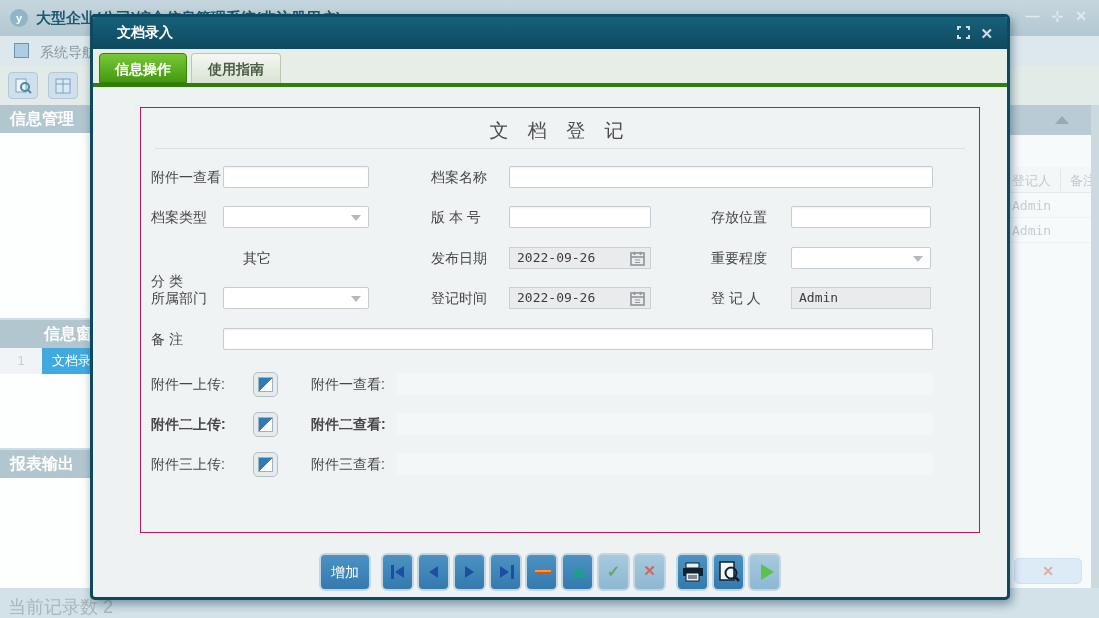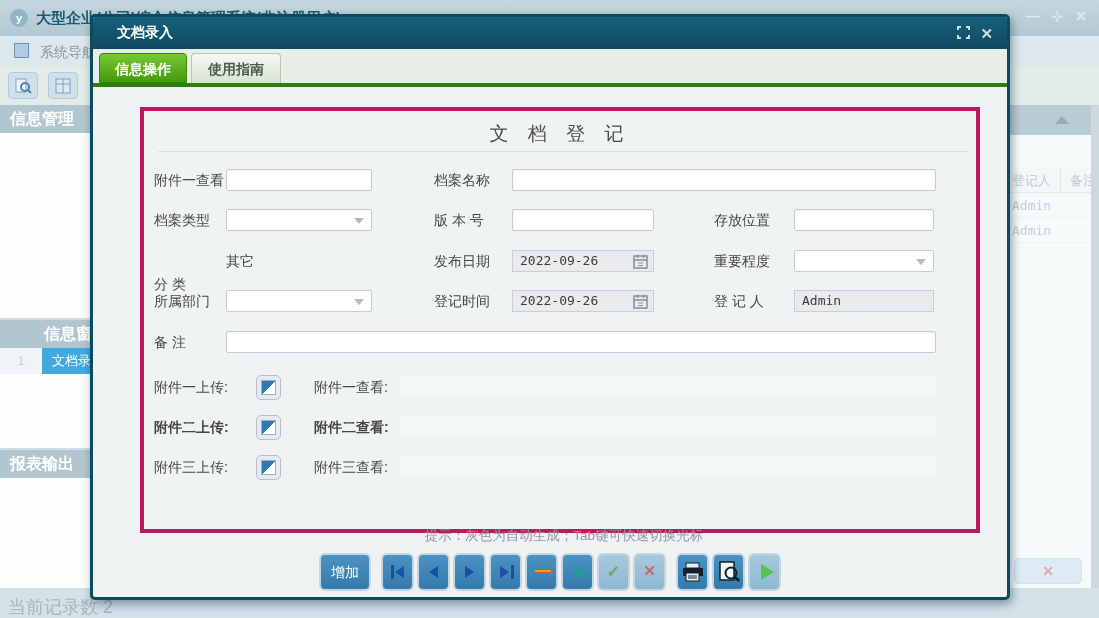--- a/index.html
+++ b/index.html
@@ -83,37 +83,37 @@
   .tab-active { left:6px; width:88px; color:#fff;
     background:linear-gradient(#79c837,#44990f); border:1px solid #368408; }
   .tab-idle { left:98px; width:90px; color:#4c5c49;
     background:linear-gradient(#f4f8f2,#d8e3d3); border:1px solid #bac7b5;
     border-bottom:none; }
   .tab-underline { left:0; top:66px; width:914px; height:4px; background:#2f7d0b; }
 
   .modal-body { left:0; top:70px; width:914px; height:504px; }
 
   .form-panel { left:47px; top:20px; width:840px; height:426px;
-    background:#f0f3f4; border:4px solid #be185d; }
+    background:#f0f3f4; border:1px solid #be185d; }
   .form-title { left:0; top:10px; width:100%; text-align:center; font-size:19px;
     color:#4a4a4a; letter-spacing:7px; }
   .form-title-line { left:14px; top:40px; width:810px; height:1px; background:#dbdfe2; }
 
   .flabel { font-size:14px; color:#474747; white-space:nowrap; }
   .finput { background:#fff; border:1px solid #c6cccf; border-radius:2px;
     box-shadow:inset 0 1px 2px rgba(0,0,0,.06); height:22px; }
   .fro { background:#e9ebec; border:1px solid #c9cfd2; height:22px;
     font-family:"DejaVu Sans Mono",monospace; font-size:13px; color:#3c3c3c;
     line-height:20px; padding-left:7px; }
   .fselect { background:#fff; border:1px solid #c6cccf; border-radius:2px; height:22px; }
   .fsel-arrow { position:absolute; right:7px; top:8px; width:0; height:0;
     border-left:5px solid transparent; border-right:5px solid transparent;
     border-top:6px solid #b4babd; }
   .cal-icon { position:absolute; right:5px; top:3px; }
-  .static-val { font-size:14px; color:#3f3f3f; }
+  .static-val { font-size:14px; color:#3f3f3f;margin-left:20px; }
 
   .att-strip { background:#f4f7f8; height:22px; }
   .att-btn { width:25px; height:25px; background:#e7ebed; border:1px solid #b7bfc4;
     border-radius:5px; }
   .att-glyph { position:absolute; left:4px; top:4px; width:15px; height:15px;
     border:1px solid #9db3c0;
     background:linear-gradient(135deg,#2e7cb5 50%,#ffffff 50%); }
 
   .hint { left:0; top:416px; width:840px; text-align:center; font-size:13.5px;
     color:#8f989d; }
@@ -311,21 +311,20 @@
       <div class="abs flabel" style="left:170px; top:308px; font-weight:bold;">附件二查看:</div>
       <div class="abs att-strip" style="left:256px; top:305px; width:536px;"></div>
 
       <div class="abs flabel" style="left:10px; top:348px;">附件三上传:</div>
       <div class="abs att-btn" style="left:112px; top:344px;">
           <span class="att-glyph"></span>
         </div>
       <div class="abs flabel" style="left:170px; top:348px;">附件三查看:</div>
       <div class="abs att-strip" style="left:256px; top:345px; width:536px;"></div>
 
-      <div class="abs hint">提示：灰色为自动生成；Tab键可快速切换光标</div>
     </div>
 
     <div class="btm-toolbar">
       <div class="tbtn tbtn-add">增加</div>
       <div class="tbtn-gap"></div>
       <div class="tbtn">
           <span class="nav-bar" style="left:8px;"></span>
           <span class="tri-l" style="left:12px;"></span>
         </div>
       <div class="tbtn">

